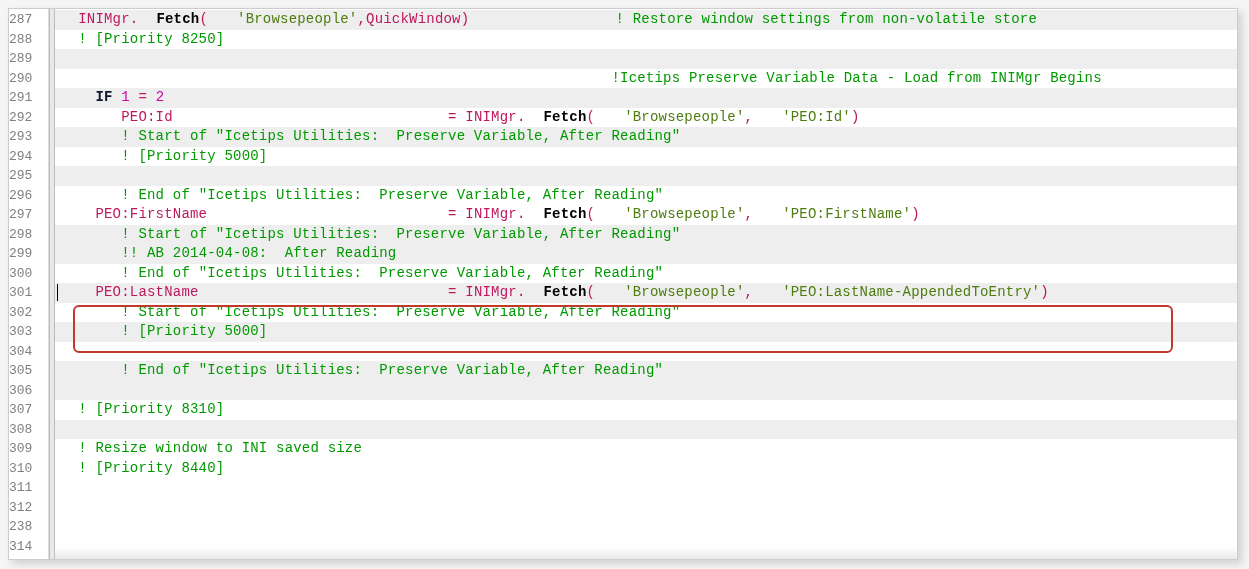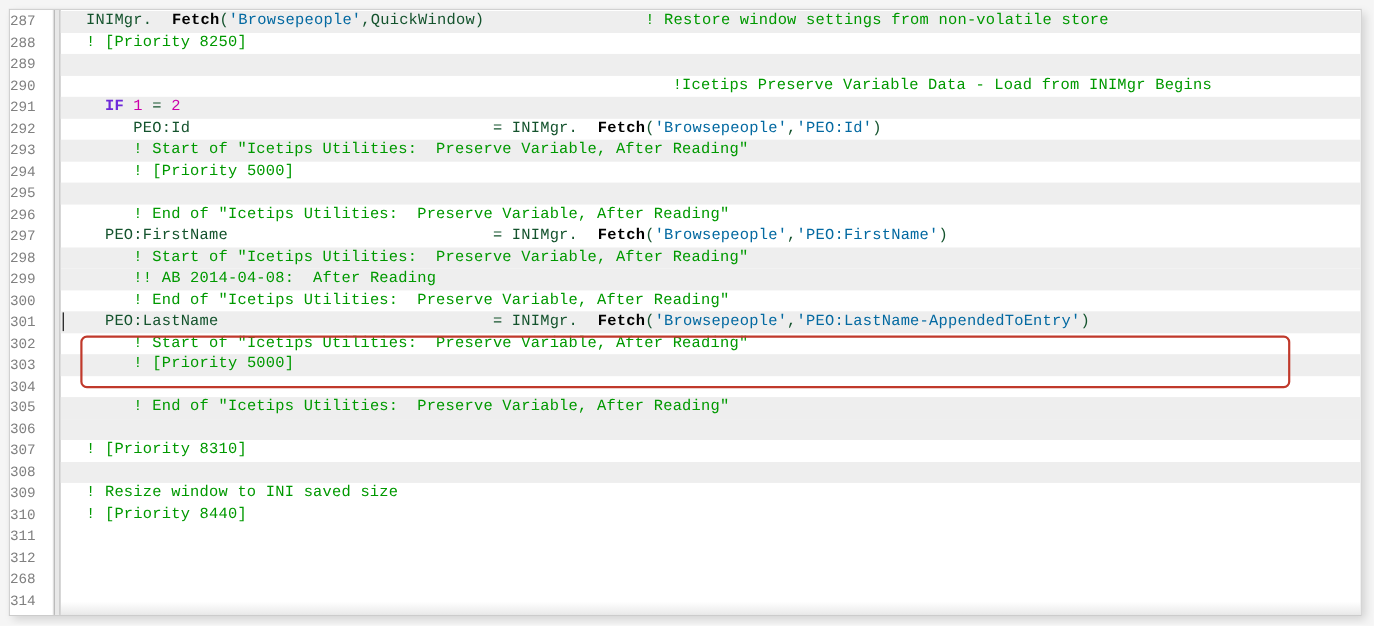--- a/index.html
+++ b/index.html
@@ -50,25 +50,25 @@
     .code-line {
       height: 19.5px;
       line-height: 19.5px;
       white-space: pre;
       padding-left: 6px;
       font-size: 14px;
       letter-spacing: 0.2px;
     }
     .alt { background: #eeeeee; }
     .tok-comment { color: #009900; text-align: right; }
-    .tok-keyword { color: #6d28d9; font-weight: bold; }
-    .tok-string { color: #0369a1; }
+    .tok-keyword { color: #0f172a; font-weight: bold; }
+    .tok-string { color: #4d7c0f; margin-left: 29px; }
     .tok-func { font-weight: bold; margin-left: 18px; }
     .tok-num { color: #cc00aa; }
-    .tok-plain { color: #14532d; }
+    .tok-plain { color: #be185d; }
     .highlight-box {
       position: absolute;
       border: 2px solid #c0392b;
       border-radius: 6px;
       pointer-events: none;
       left: 18px;
       top: 296px;
       width: 1100px;
       height: 48px;
     }
@@ -112,21 +112,21 @@
       <div class="gutter-line">303</div>
       <div class="gutter-line">304</div>
       <div class="gutter-line">305</div>
       <div class="gutter-line">306</div>
       <div class="gutter-line">307</div>
       <div class="gutter-line">308</div>
       <div class="gutter-line">309</div>
       <div class="gutter-line">310</div>
       <div class="gutter-line">311</div>
       <div class="gutter-line">312</div>
-      <div class="gutter-line">268</div>
+      <div class="gutter-line">238</div>
       <div class="gutter-line">314</div>
     </div>
   <div class="vsplit"></div>
   <div class="code-area" id="code">
 
     <div class="code-line alt"><span class="tok-plain">  </span><span class="tok-plain">INIMgr.</span><span class="tok-func">Fetch</span><span class="tok-plain">(</span><span class="tok-string">'Browsepeople'</span><span class="tok-plain">,QuickWindow)</span><span class="tok-plain">                 </span><span class="tok-comment">! Restore window settings from non-volatile store</span></div>
 
     <div class="code-line"><span class="tok-plain">  </span><span class="tok-comment">! [Priority 8250]</span></div>
 
     <div class="code-line alt"></div>

